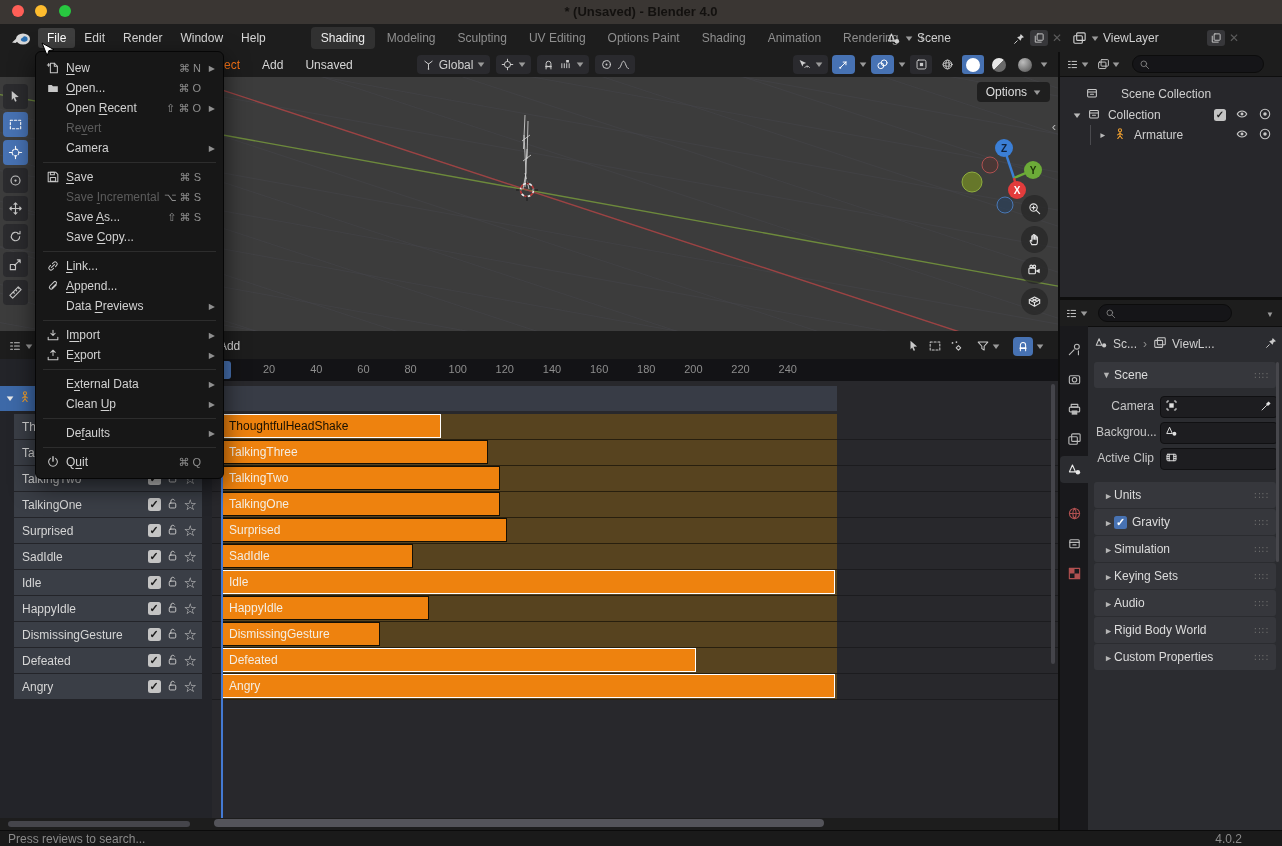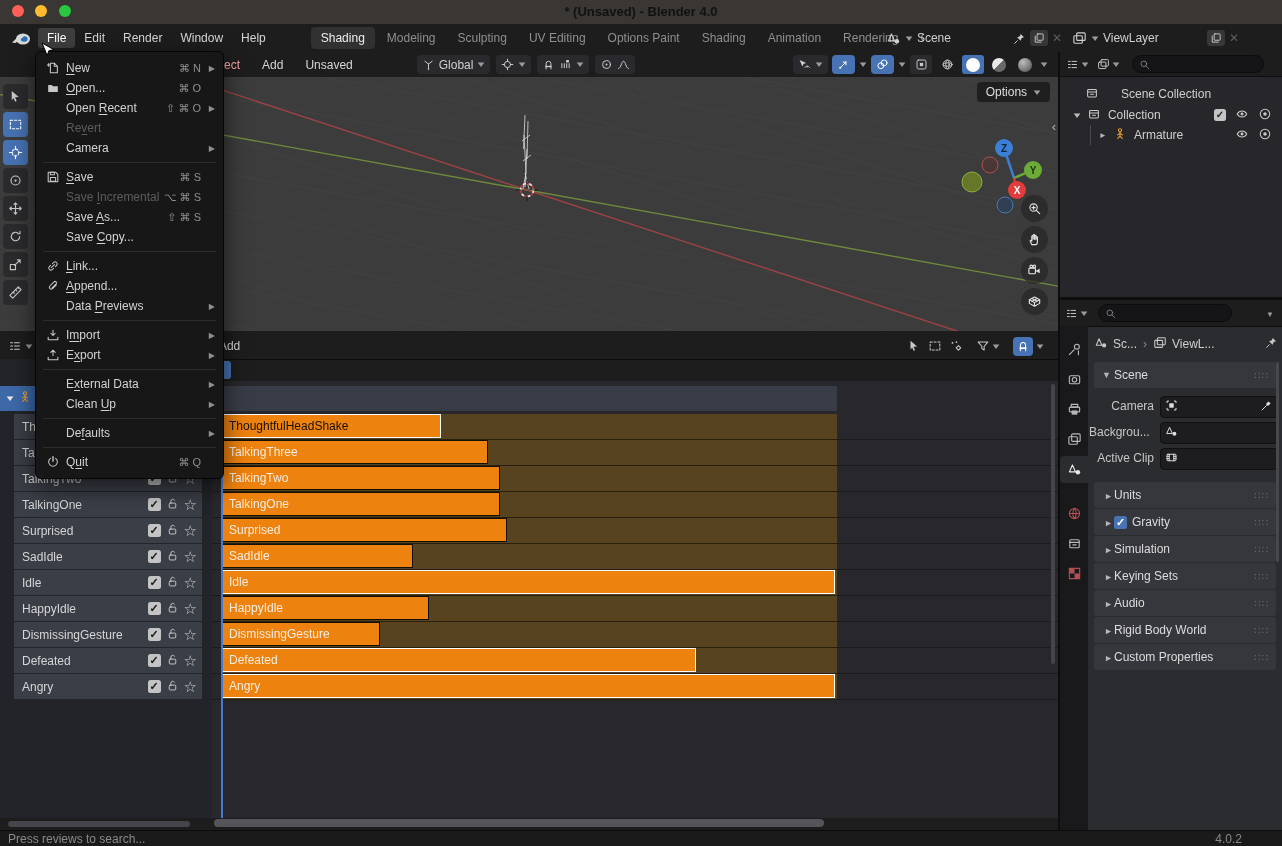--- a/index.html
+++ b/index.html
@@ -165,21 +165,21 @@
               <path d="M3 5.5V13.5h8"></path>
             </svg>
           </span>
         </span>
         <span style="color:#5c5c5c">✕</span>
       </span>
   </div>
 
   <div class="ab fx" id="vph">
       <span style="margin-left:224px;display:flex;gap:22px">
-        <span style="color:#fca5a5">ect</span>
+        <span style="color:#f97316">ect</span>
         <span style="color:#d6d6d6">Add</span>
         <span style="color:#d6d6d6">Unsaved</span>
       </span>
       <span class="pill" style="margin-left:64px">
         <span class="ic">
           <svg width="13" height="13" viewBox="0 0 16 16" fill="none" stroke="currentColor" stroke-width="1.2" stroke-linecap="round" stroke-linejoin="round">
             <path d="M8 13.5V7.5M8 7.5L3.5 4M8 7.5L12.5 4"></path>
             <circle cx="8" cy="13.5" r="1" fill="currentColor" stroke="none"></circle>
           </svg>
         </span>
@@ -508,20 +508,34 @@
               <svg width="14" height="14" viewBox="0 0 16 16" fill="none" stroke="currentColor" stroke-width="1.2" stroke-linecap="round" stroke-linejoin="round">
                 <path d="M5 13.5V7a3 3 0 016 0v6.5"></path>
                 <path d="M5 10.5h2.2M8.8 10.5H11" stroke-width="2"></path>
               </svg>
             </span>
           </span>
           <span class="carat">▼</span>
         </span>
       </span>
   </div>
+  <div class="ab" id="nla-ruler">
+      <span class="tick-lbl" style="left:57.1px">20</span>
+      <span class="tick-lbl" style="left:104.3px">40</span>
+      <span class="tick-lbl" style="left:151.4px">60</span>
+      <span class="tick-lbl" style="left:198.6px">80</span>
+      <span class="tick-lbl" style="left:245.7px">100</span>
+      <span class="tick-lbl" style="left:292.8px">120</span>
+      <span class="tick-lbl" style="left:340.0px">140</span>
+      <span class="tick-lbl" style="left:387.1px">160</span>
+      <span class="tick-lbl" style="left:434.3px">180</span>
+      <span class="tick-lbl" style="left:481.4px">200</span>
+      <span class="tick-lbl" style="left:528.5px">220</span>
+      <span class="tick-lbl" style="left:575.7px">240</span>
+    </div>
   <div class="ab" id="nla-channels">
       <div class="ab fx" style="left:0;top:27px;width:202px;height:25px;background:#3d69a8;color:#fff">
    <span class="carat" style="color:#e8e8e8;margin-left:6px">▼</span>
    <span style="color:#f0a030;margin-left:4px"><span class="ic">
             <svg width="14" height="14" viewBox="0 0 16 16" fill="none" stroke="currentColor" stroke-width="1.2" stroke-linecap="round" stroke-linejoin="round">
               <circle cx="8" cy="3.8" r="1.8"></circle>
               <path d="M8 5.6v4.6M8 10.2l-2.6 3M8 10.2l2.6 3M8 7.2L5.2 9M8 7.2L10.8 9"></path>
             </svg>
           </span></span>
       </div>
@@ -905,21 +919,21 @@
             </svg>
           </span></span>
         <span style="flex:1"></span>
     <span style="color:#e0e0e0"><span class="ic">
             <svg width="13" height="13" viewBox="0 0 16 16" fill="none" stroke="currentColor" stroke-width="1.2" stroke-linecap="round" stroke-linejoin="round">
               <path d="M2.5 13.5l5.5-5.5M10.5 3l2.5 2.5-3.2 3.2-2.5-2.5z" fill="currentColor" stroke="none"></path>
               <path d="M2.5 13.5L8 8"></path>
             </svg>
           </span></span>
       </span>
-      <span class="flabel" style="left:29px;top:125px;width:60px">Backgrou...</span>
+      <span class="flabel" style="left:36px;top:125px;width:60px">Backgrou...</span>
       <span class="field" style="left:100px;top:122px;width:108px">
     <span style="color:#e0e0e0"><span class="ic">
             <svg width="13" height="13" viewBox="0 0 16 16" fill="none" stroke="currentColor" stroke-width="1.2" stroke-linecap="round" stroke-linejoin="round">
               <path d="M5.8 3.2L9 10.5H2.6z"></path>
               <circle cx="11.6" cy="10.8" r="2.4" fill="currentColor" stroke="none"></circle>
             </svg>
           </span></span>
         <span style="flex:1"></span>
     </span>
       <span class="flabel" style="left:34px;top:151px;width:60px">Active Clip</span>

